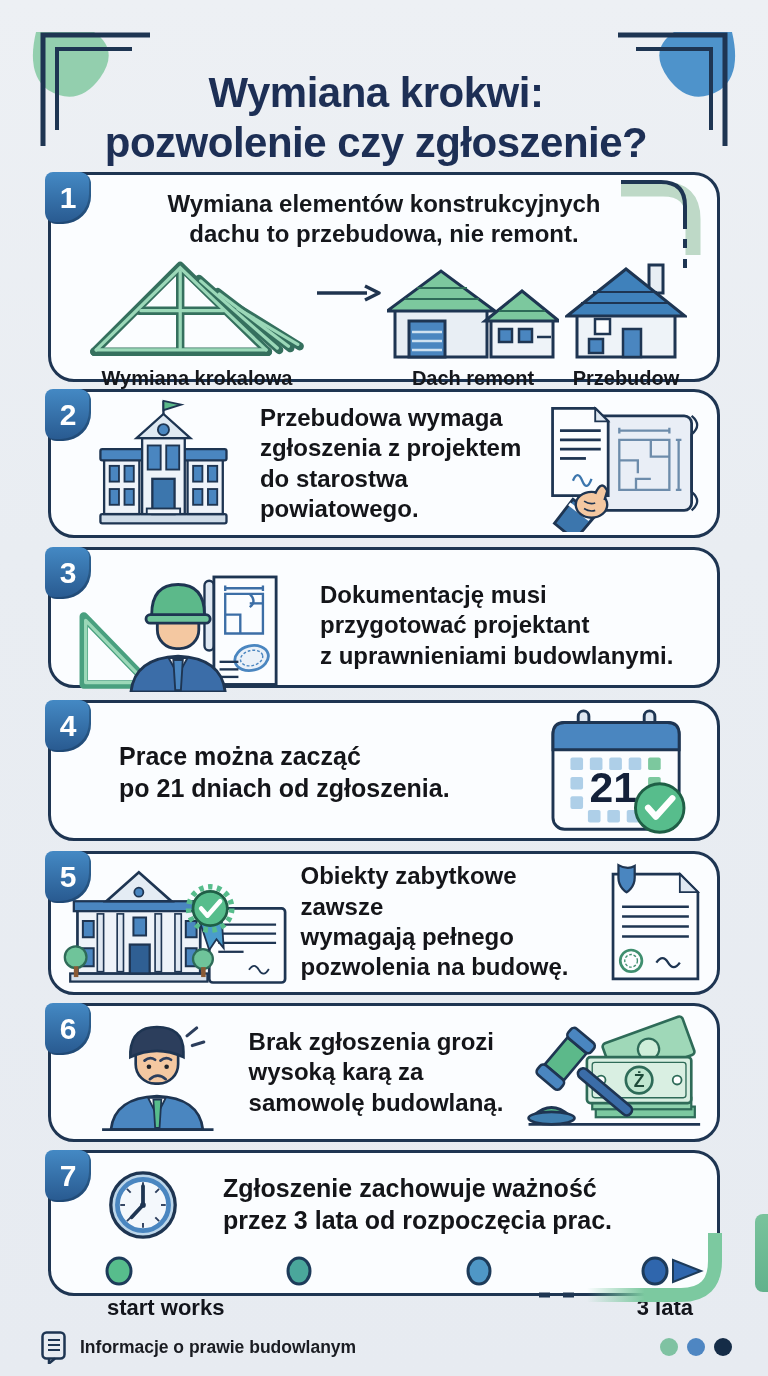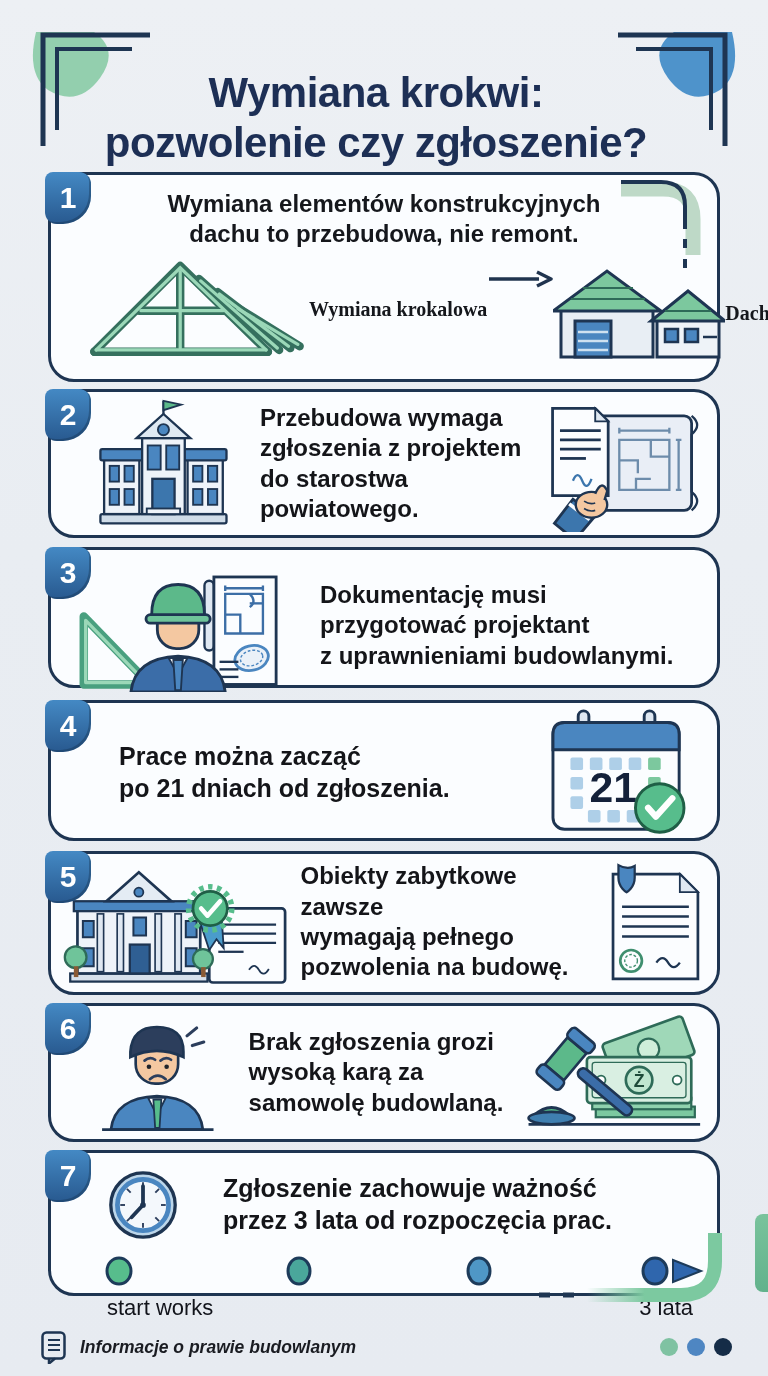--- a/index.html
+++ b/index.html
@@ -33,47 +33,47 @@
   .step-text{font-weight:700;font-size:24px;line-height:1.27;color:#141519;}
   .c1{top:172px;height:210px;}
   .c2{top:389px;height:149px;}
   .c3{top:547px;height:141px;}
   .c4{top:700px;height:141px;}
   .c5{top:851px;height:144px;}
   .c6{top:1003px;height:139px;}
   .c7{top:1150px;height:146px;}
   .c1-head{margin-top:14px;text-align:center;font-size:24px;font-weight:700;line-height:1.25;}
   .c1-row{display:flex;align-items:flex-end;justify-content:space-between;padding:2px 30px 0 34px;}
-  .fig-col{display:flex;flex-direction:row;align-items:center;font-family:Liberation Serif, serif;}
+  .fig-col{display:flex;flex-direction:column;align-items:center;}
   .fig-label{font-size:20px;font-weight:700;margin-top:4px;white-space:nowrap;}
   .arrow-wrap{align-self:center;margin-bottom:52px;}
   .hrow{display:flex;align-items:center;height:100%;box-sizing:border-box;}
   .c2 .hrow{padding:6px 14px 6px 42px;}
   .c2 .step-text{width:310px;margin-left:26px;}
   .c3 .hrow{padding:20px 10px 4px 20px;}
   .c3 .step-text{width:392px;margin-left:16px;}
   .c4 .hrow{padding:4px 20px 0 68px;}
   .c4 .step-text{flex:1;font-size:25px;}
   .c5 .hrow{padding:2px 12px 4px 12px;}
   .c5 .step-text{width:336px;margin-left:10px;}
   .c6 .hrow{padding:4px 12px 4px 44px;}
   .c6 .step-text{width:312px;margin-left:28px;}
   .c7-row1{display:flex;align-items:center;padding:16px 20px 0 56px;}
   .c7 .step-text{margin-left:44px;font-size:25px;}
   .c7-timeline{margin:8px 0 0 48px;}
   .c7-labels{display:flex;justify-content:space-between;margin:-2px 24px 0 56px;
-    font-size:22px;font-weight:400;color:#12141b;}
+    font-size:22px;font-weight:700;color:#12141b;}
   .corner-decor{position:absolute;top:-4px;right:2px;}
   .c7-band{position:absolute;right:-12px;bottom:-20px;}
   .side-bar{position:absolute;right:0;top:1214px;width:13px;height:78px;
     background:linear-gradient(180deg,#79c39c,#62b28c);border-radius:8px 0 0 8px;}
   
   .footer{position:absolute;left:40px;right:36px;top:1330px;
     display:flex;align-items:center;}
-  .footer-text{margin-left:12px;font-size:17.5px;font-weight:600;color:#1a1c22;font-style:italic;}
+  .footer-text{margin-left:12px;font-size:17.5px;font-weight:600;color:#1a1c22;}
   .dots{margin-left:auto;display:flex;gap:9px;align-items:center;}
   .dot{width:18px;height:18px;border-radius:50%;}
   .dot.g{background:#7fc2a2;}
   .dot.b{background:#4e86c2;}
   .dot.n{background:#152c47;}
 </style>
 </head>
 <body>
 
 <div class="page">

